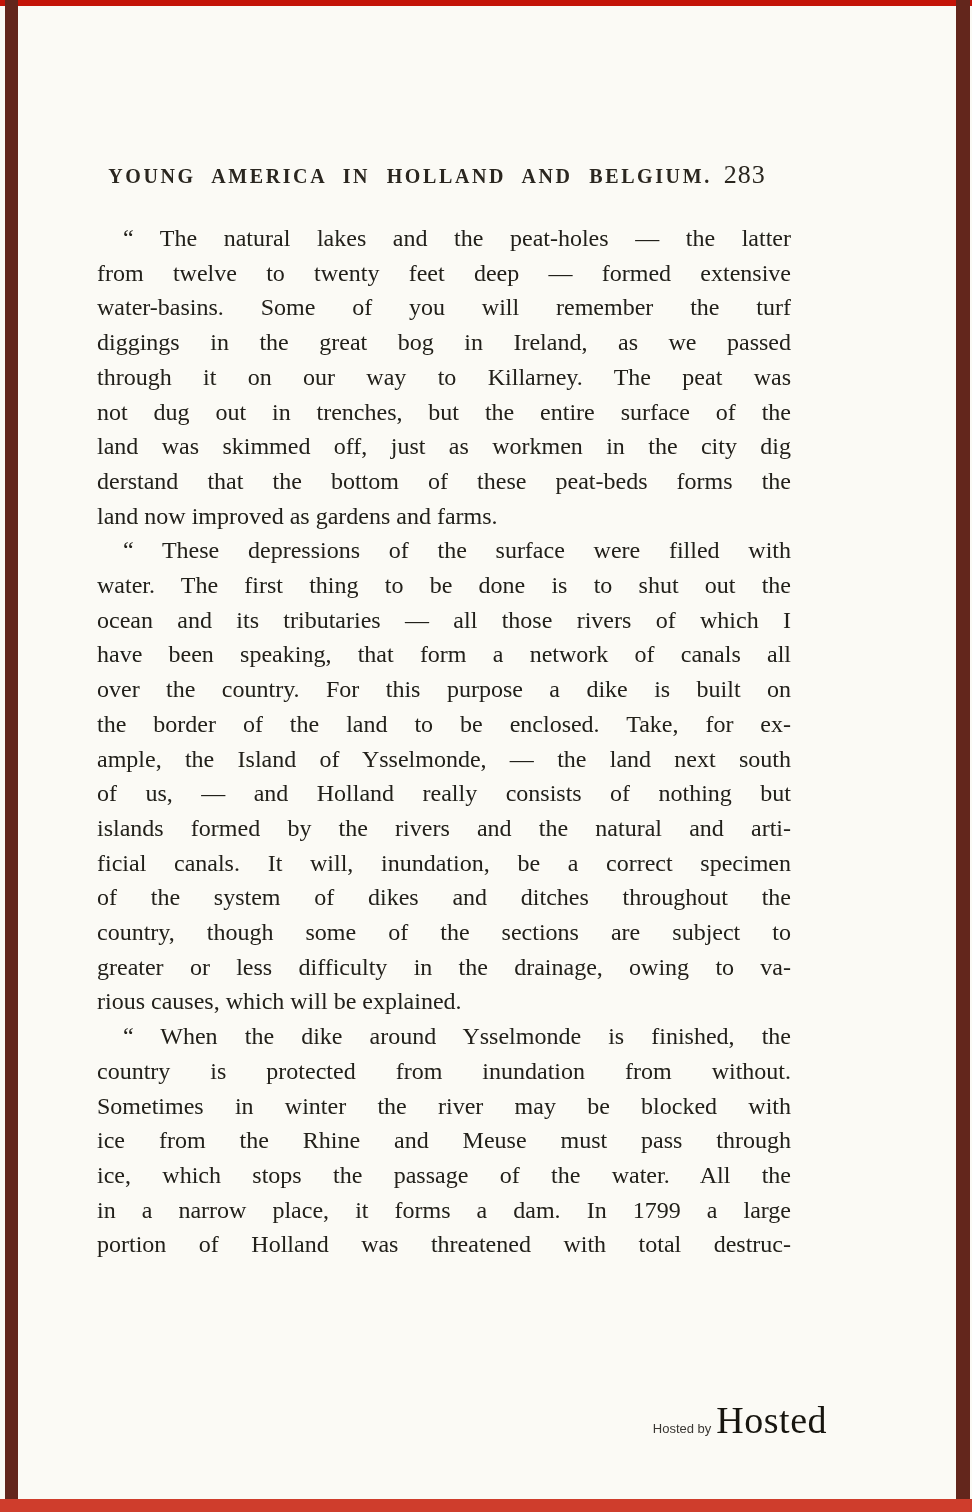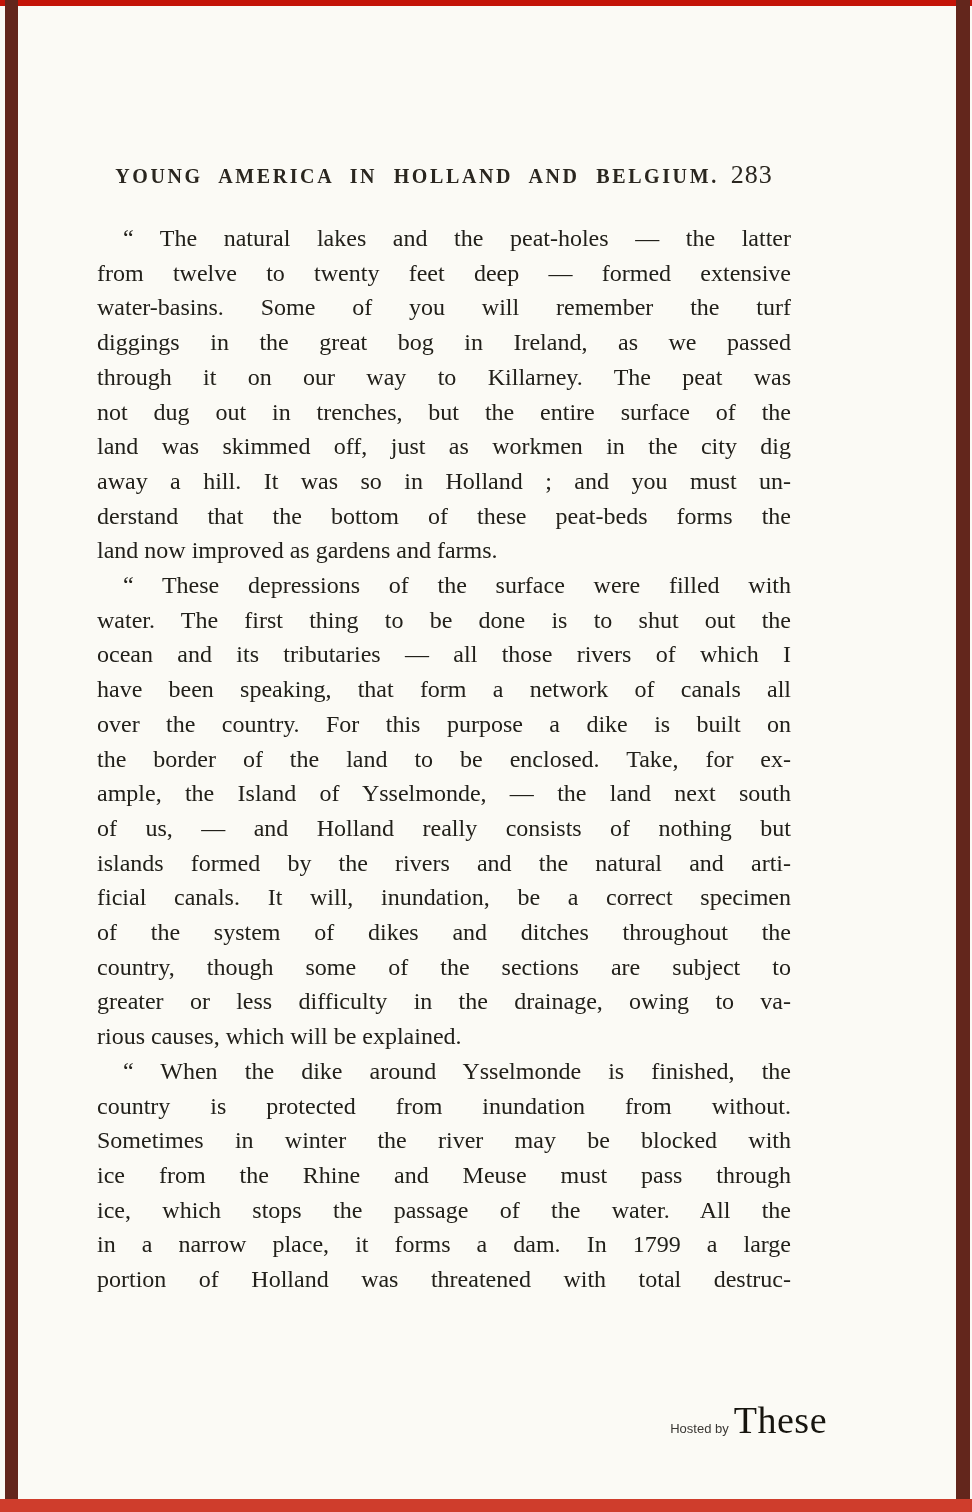--- a/index.html
+++ b/index.html
@@ -23,21 +23,21 @@
   
   .edge{position:absolute;}
   .edge-top{left:0;top:0;width:100%;height:6px;background:var(--edge-top);}
   .edge-bottom{left:0;bottom:0;width:100%;height:13px;background:var(--edge-bottom);}
   .edge-left{left:5px;top:0;bottom:8px;width:13px;background:var(--edge-side);}
   .edge-right{right:2px;top:0;bottom:8px;width:14px;background:var(--edge-side);}
 
   
   .header{
     position:absolute;
-    left:97px;width:694px;top:160px;
+    left:90px;width:694px;top:160px;
     text-align:center;
     white-space:nowrap;
     color:#2a261f;
   }
   .header-title{
     font-size:20px;
     letter-spacing:2.6px;
     word-spacing:9px;
     font-weight:bold;
   }
@@ -96,21 +96,20 @@
 
   <div class="text-block">
       <div>
         <div class="line first">“ The natural lakes and the peat-holes — the latter</div>
         <div class="line">from twelve to twenty feet deep — formed extensive</div>
         <div class="line">water-basins.  Some of you will remember the turf</div>
         <div class="line">diggings in the great bog in Ireland, as we passed</div>
         <div class="line">through it on our way to Killarney.  The peat was</div>
         <div class="line">not dug out in trenches, but the entire surface of the</div>
         <div class="line">land was skimmed off, just as workmen in the city dig</div>
-        <div class="line">away a hill.  It was so in Holland ; and you must un-</div>
         <div class="line">derstand that the bottom of these peat-beds forms the</div>
         <div class="line last">land now improved as gardens and farms.</div>
       </div>
       <div>
         <div class="line first">“ These depressions of the surface were filled with</div>
         <div class="line">water.  The first thing to be done is to shut out the</div>
         <div class="line">ocean and its tributaries — all those rivers of which I</div>
         <div class="line">have been speaking, that form a network of canals all</div>
         <div class="line">over the country.  For this purpose a dike is built on</div>
         <div class="line">the border of the land to be enclosed.  Take, for ex-</div>
@@ -129,15 +128,15 @@
         <div class="line">Sometimes in winter the river may be blocked with</div>
         <div class="line">ice from the Rhine and Meuse must pass through</div>
         <div class="line">ice, which stops the passage of the water.  All the</div>
         <div class="line">in a narrow place, it forms a dam.  In 1799 a large</div>
         <div class="line">portion of Holland was threatened with total destruc-</div>
       </div>
     </div>
 
   <div class="footer">
     <span class="hosted">Hosted by</span>
-    <span class="google">These</span>
+    <span class="google">Hosted</span>
   </div>
 </div>
 
 </body></html>

